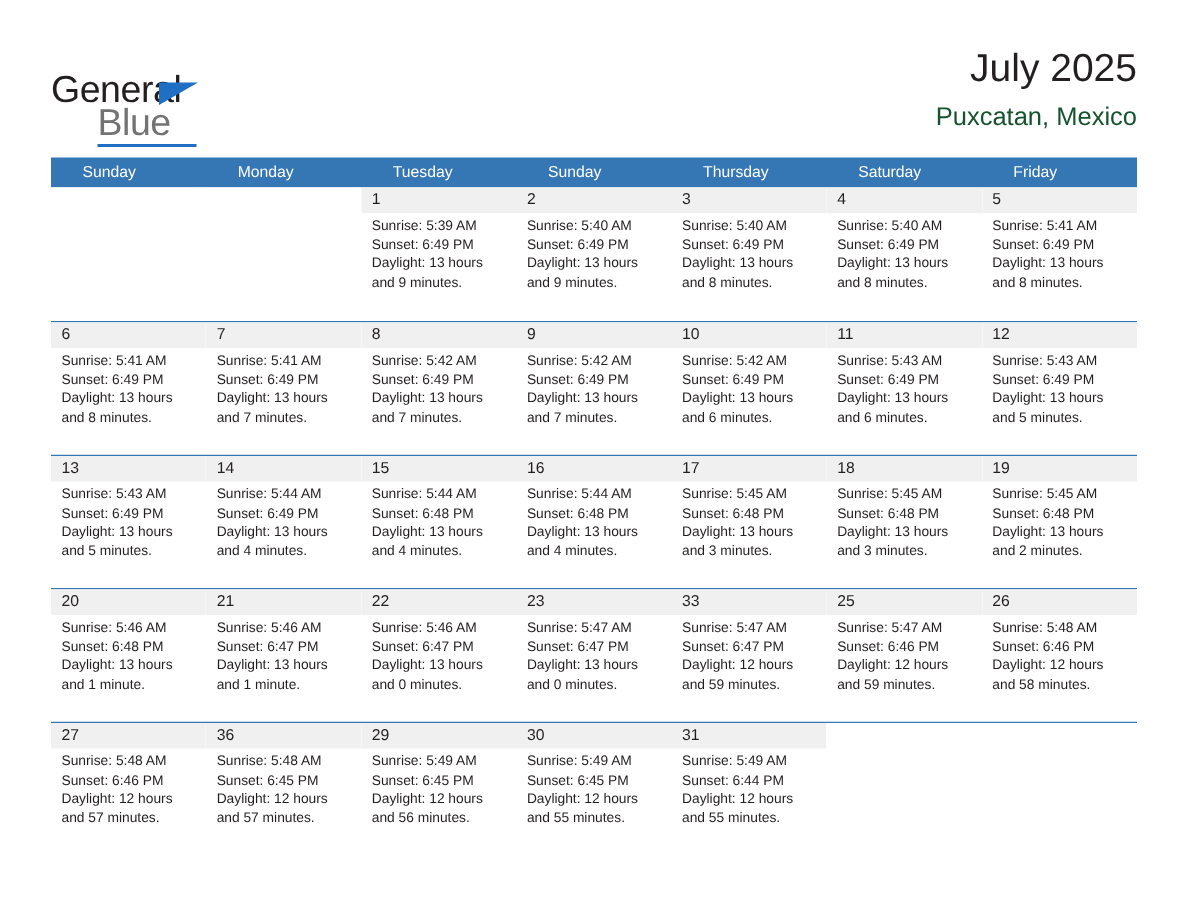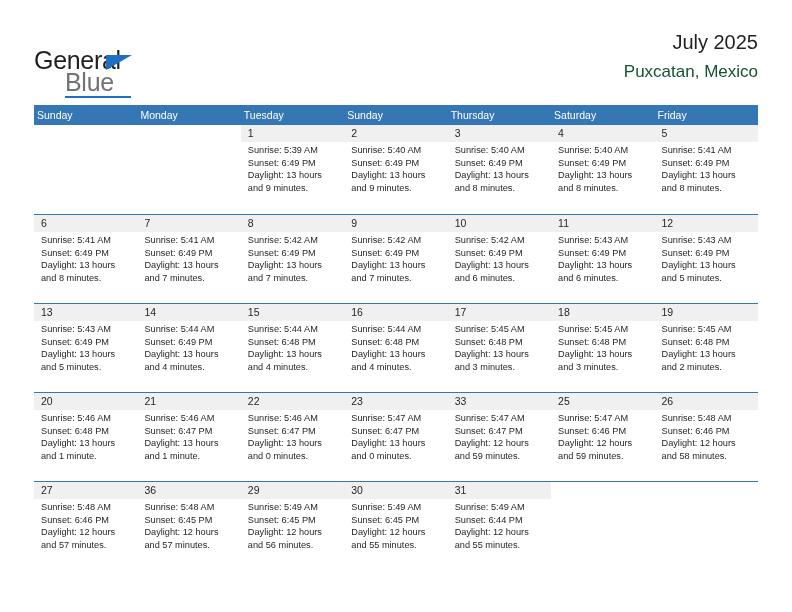--- a/index.html
+++ b/index.html
@@ -73,21 +73,21 @@
     background: #1f6fc4;
   }
 
   .title-block {
     position: absolute;
     right: 0;
     top: 0;
     text-align: right;
   }
   .cal-title {
-    font-size: 20px;
+    font-size: 26px;
     color: #231f20;
     line-height: 1.05;
     white-space: nowrap;
   }
   .cal-subtitle {
     margin-top: 9px;
     font-size: 17px;
     color: #14532d;
     white-space: nowrap;
   }
@@ -102,21 +102,21 @@
   .weekhead {
     display: flex;
     background: #3576b5;
     height: 20px;
   }
   .weekhead .wd {
     flex: 1 1 0;
     color: #ffffff;
     font-size: 10.5px;
     line-height: 20px;
-    padding-left: 3px;
+    padding-left: 21px;
     box-sizing: border-box;
     white-space: nowrap;
   }
 
   .week {
     display: flex;
     border-top: 1px solid #3576b5;
     height: 89px;
     box-sizing: border-box;
   }

